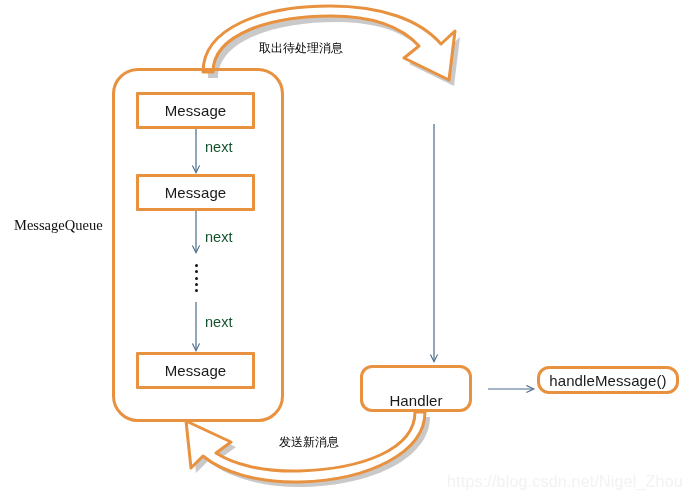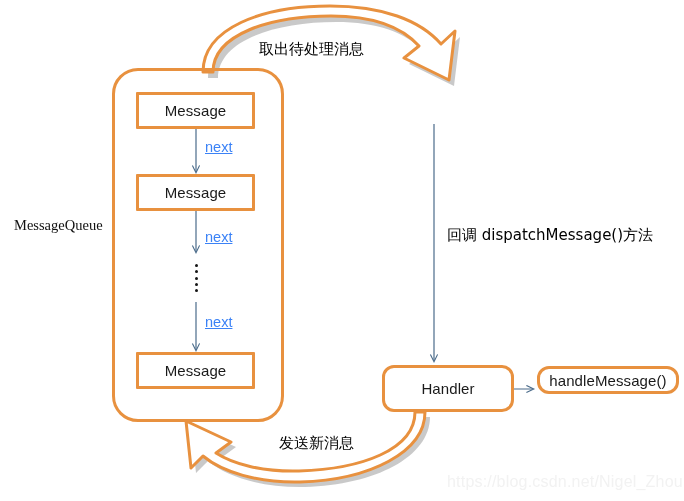--- a/index.html
+++ b/index.html
@@ -41,28 +41,27 @@
     border-radius: 26px;
     background: transparent;
   }
   .msg-node {
     border-radius: 1px;
     border-width: 3px;
   }
   .edge-label {
     position: absolute;
     font-size: 14.5px;
-    color: #3b82f6;
+    color: #14532d;
     white-space: nowrap;
     font-family: "Liberation Sans", "DejaVu Sans", sans-serif;
-    text-decoration: underline;
   }
   .cjk-label {
     position: absolute;
-    font-size: 15px;
+    font-size: 12px;
     color: #000000;
     white-space: nowrap;
     font-family: "DejaVu Sans", "Liberation Sans", sans-serif;
   }
   .side-label {
     position: absolute;
     font-size: 14.5px;
     color: #111111;
     white-space: nowrap;
     font-family: Liberation Serif, serif;
@@ -168,35 +167,34 @@
 
   <div class="ellipsis-dots" style="left:194px; top:264px; width:5px; height:28px;">
     <i></i>
       <i></i>
       <i></i>
       <i></i>
       <i></i>
   </div>
 
 
-  <div class="node" style="left:382px; top:365px; width:132px; height:47px;">
+  <div class="node" style="left:360px; top:365px; width:112px; height:47px;align-items:flex-end;">
     <span>Handler</span>
   </div>
 
   <div class="node" style="left:537px; top:366px; width:142px; height:28px;">
     <span>handleMessage()</span>
   </div>
 
   <div class="edge-label" style="left:205px; top:139px;">next</div>
 
   <div class="edge-label" style="left:205px; top:229px;">next</div>
 
   <div class="edge-label" style="left:205px; top:314px;">next</div>
 
   <div class="cjk-label" style="left:259px; top:40px;">取出待处理消息</div>
 
-  <div class="cjk-label" style="left:447px; top:226px;">回调 dispatchMessage()方法</div>
 
   <div class="cjk-label" style="left:279px; top:434px;">发送新消息</div>
 
   <div class="watermark" style="left:447px; top:473px;">https://blog.csdn.net/Nigel_Zhou</div>
 
 </div>
 
 </body></html>

